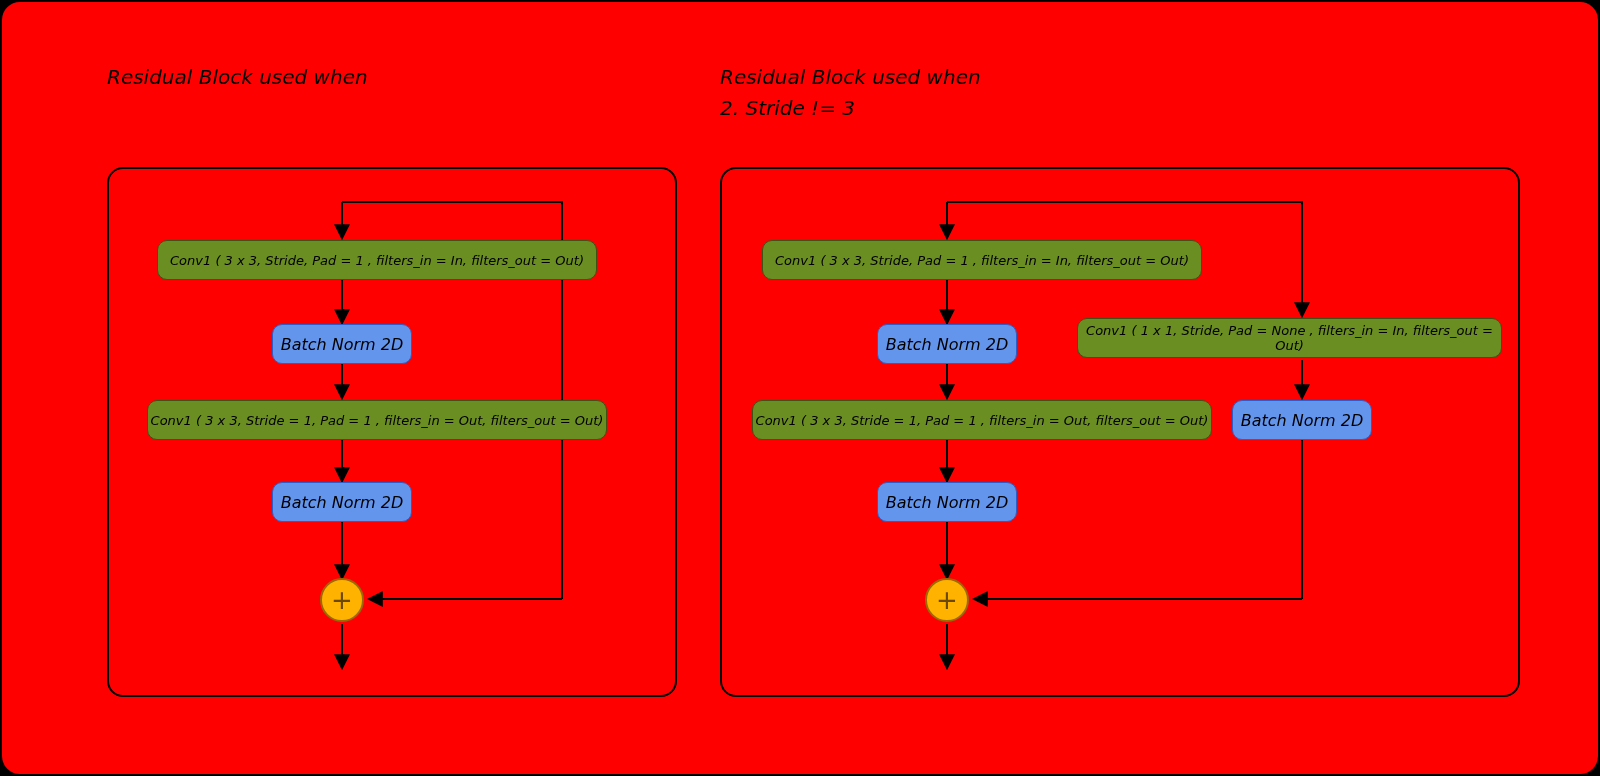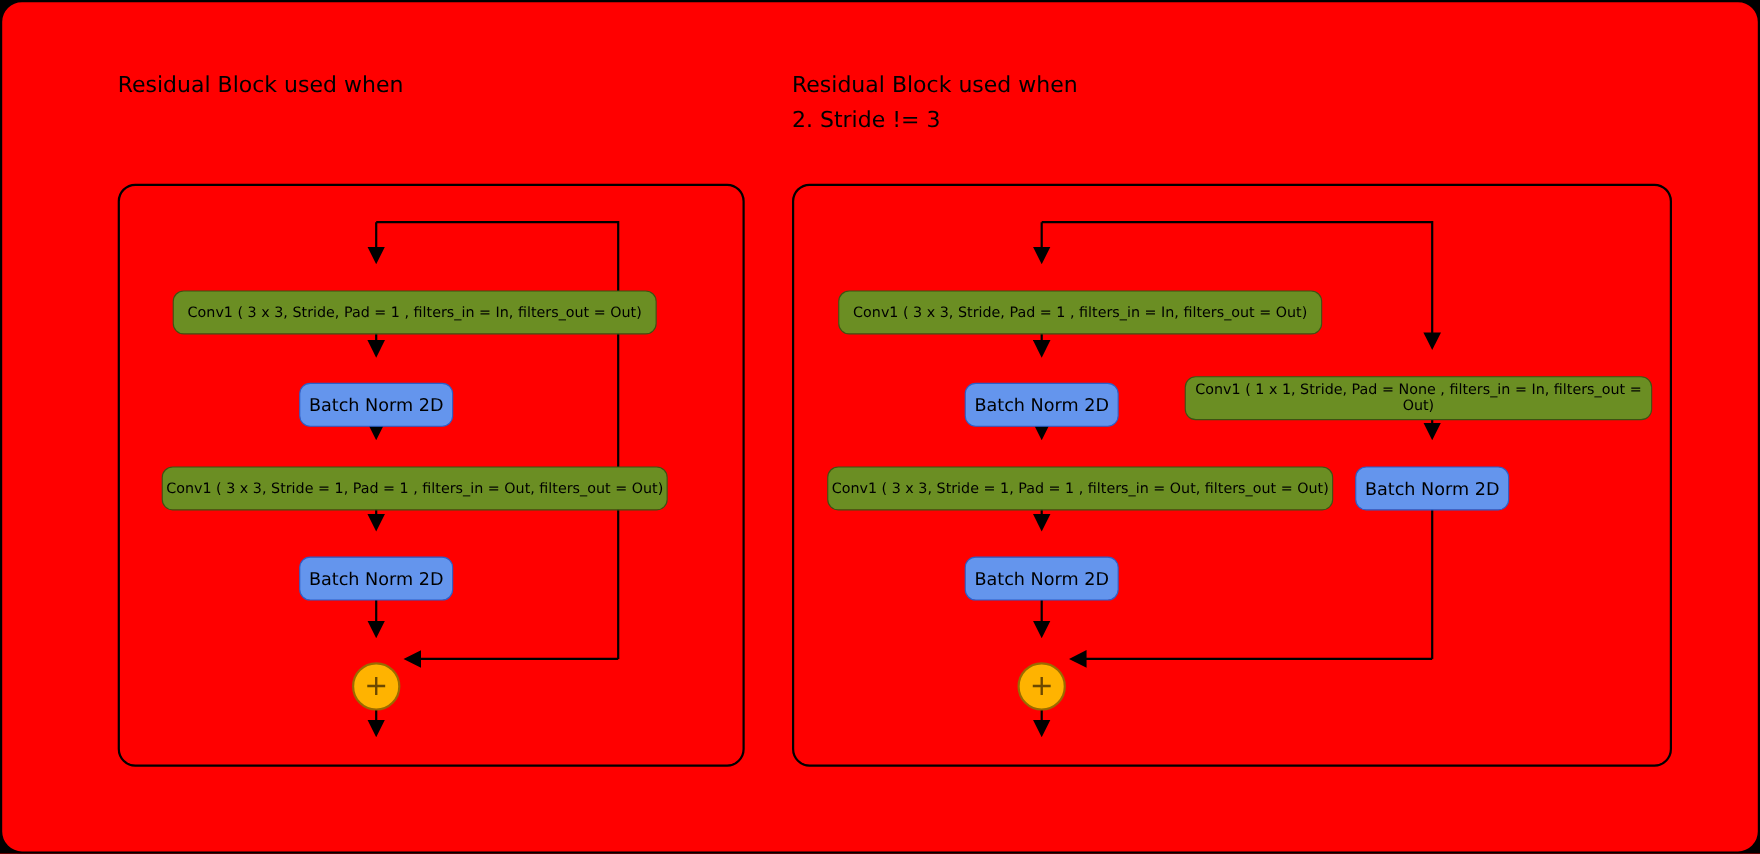--- a/index.html
+++ b/index.html
@@ -10,20 +10,21 @@
     height: 776px;
     overflow: hidden;
   }
   .canvas {
     position: relative;
     width: 1600px;
     height: 776px;
     background: #ff0000;
     border: 2px solid #000;
     border-radius: 20px;
+    font-style: italic;
   }
   .heading {
     position: absolute;
     font-size: 20px;
     color: #000;
     line-height: 1.55;
   }
   .heading b { font-weight: 700; }
   .panel {
     position: absolute;
@@ -31,21 +32,20 @@
     border-radius: 16px;
   }
   .node {
     position: absolute;
     text-align: center;
     display: flex;
     align-items: center;
     justify-content: center;
     font-size: 13px;
     color: #000;
-    margin-top: 24px;
   }
   .conv {
     background: #6b8e23;
     border: 1px solid #3d5313;
     border-radius: 10px;
     height: 40px;
   }
   .bn {
     background: #6495ed;
     border: 1px solid #2a5fc9;

